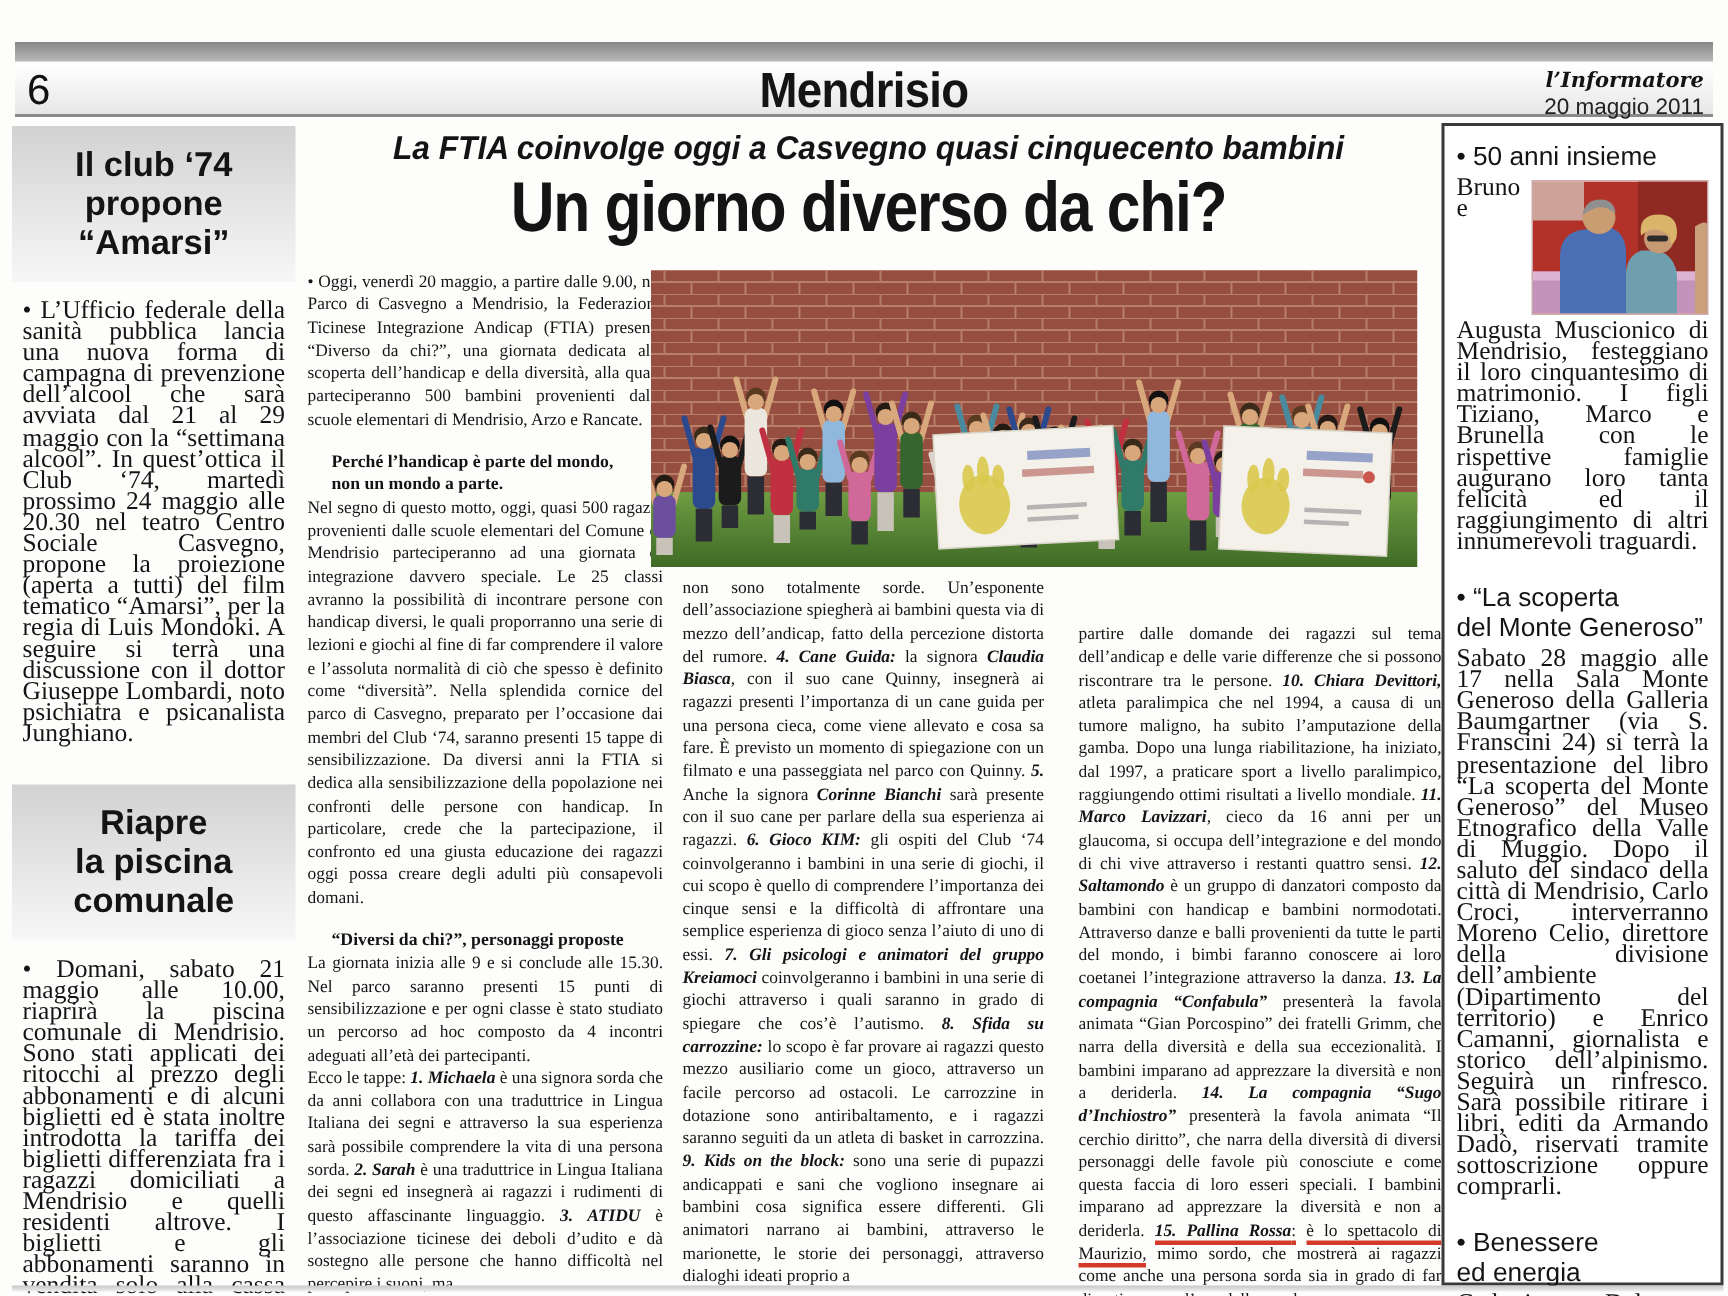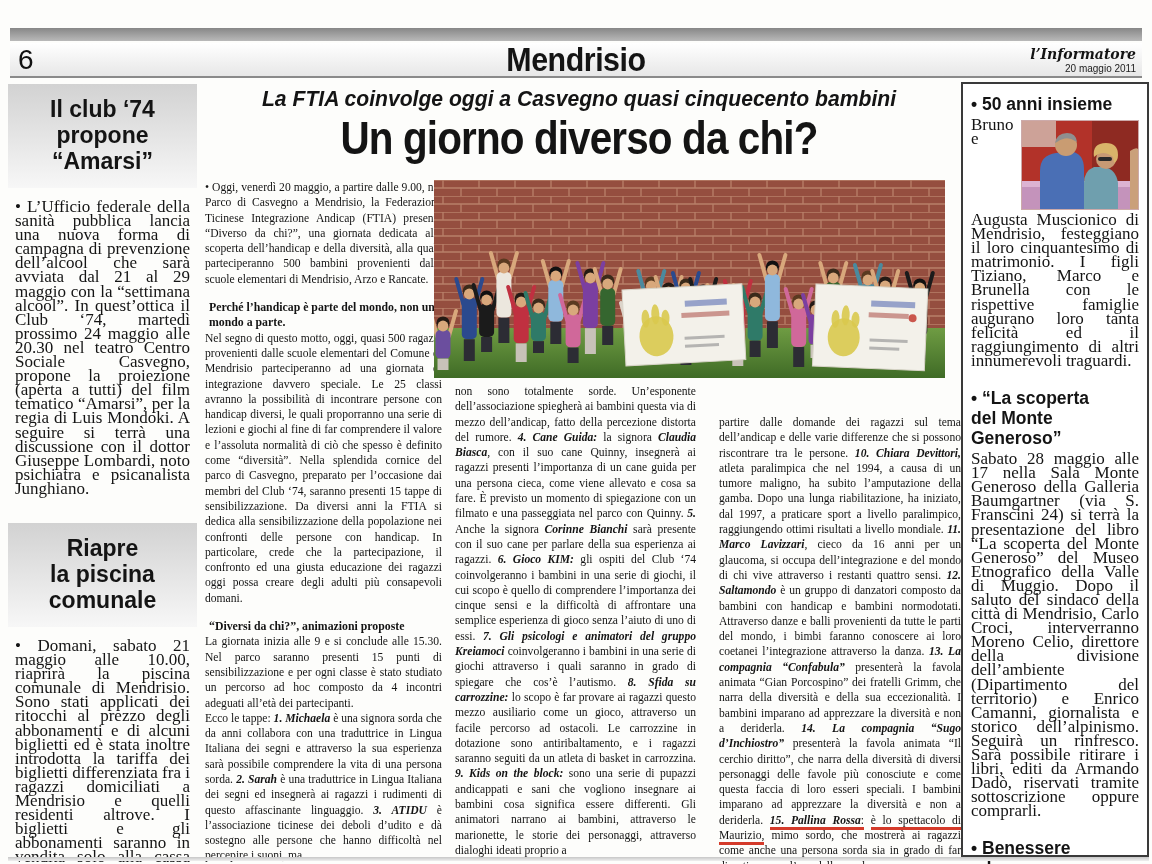--- a/index.html
+++ b/index.html
@@ -15,21 +15,21 @@
   .header{position:absolute;left:10px;top:43px;width:1132px;height:33px;
     background:linear-gradient(#ffffff,#e7e7e7);border-bottom:2px solid #8a8a8a;}
   .pagenum{position:absolute;left:8px;top:1px;font-family:"Liberation Sans",sans-serif;
     font-size:28px;color:#111;}
   .section{position:absolute;left:0;right:0;top:-2px;text-align:center;
     font-family:"Liberation Sans",sans-serif;font-weight:bold;font-size:33px;
     transform:scaleX(.92);letter-spacing:-.5px;}
   .mastwrap{position:absolute;right:6px;top:2px;text-align:right;}
   .masthead{font-family:"DejaVu Serif",serif;font-style:italic;font-weight:bold;
     font-size:14px;line-height:18px;}
-  .issuedate{font-family:"Liberation Sans",sans-serif;font-size:10px;color:#222;}
+  .issuedate{font-family:"Liberation Sans",sans-serif;font-size:15px;color:#222;}
   
   .leftcol{position:absolute;left:8px;top:84px;width:189px;height:648px;}
   .brief-title{margin:0;padding:12px 2px 14px;text-align:center;
     font-family:"Liberation Sans",sans-serif;font-weight:bold;font-size:23px;
     line-height:26px;white-space:pre-line;
     background:linear-gradient(#d2d2d2,#f7f7f7);}
   .brief-body{padding:12px 7px 0;}
   .brief-body .para, .side-body .para{
     margin:0;font-size:17px;line-height:14.1px;text-align:justify;}
   .brief2{margin-top:27px;}
@@ -39,31 +39,31 @@
     font-family:"Liberation Sans",sans-serif;font-style:italic;font-weight:bold;
     font-size:22px;transform:scaleX(.96);}
   .headline{position:absolute;left:0;top:26px;width:100%;margin:0;text-align:center;
     font-family:"Liberation Sans",sans-serif;font-weight:bold;font-size:47px;
     transform:scaleX(.86);letter-spacing:-1px;}
   .col{position:absolute;}
   .col1{left:0;top:96px;width:237px;height:678px;}
   .col2{left:250px;top:300px;width:241px;height:474px;}
   .col3{left:514px;top:300px;width:242px;height:474px;margin-top:31px;}
   .apara{margin:0;font-size:11.6px;line-height:15.3px;text-align:justify;}
-  .subhead{margin:13px 4px 0;font-size:11.8px;line-height:15.3px;font-weight:bold;text-align:left;}
+  .subhead{margin:13px 16px 0;font-size:11.8px;line-height:15.3px;font-weight:bold;text-align:left;}
   .seg-b{font-weight:bold;}
   .seg-i{font-style:italic;}
   .seg-u{border-bottom:3px solid var(--red);}
   
   .photo{position:absolute;left:229px;top:96px;width:511px;height:198px;margin:0;}
   .photo svg{display:block;}
   
   .sidebar{position:absolute;left:961px;top:82px;width:188px;height:775px;
     border:2px solid #3a3a3a;background:#fff;box-sizing:border-box;padding:10px 8px 0;}
-  .side-title{margin:0 0 4px;font-family:"Liberation Sans",sans-serif;font-weight:bold;
+  .side-title{margin:0 0 4px;font-family:"Liberation Sans",sans-serif;font-weight:normal;
     font-size:17.5px;line-height:20px;white-space:pre-line;}
   .side-item2,.side-item3{margin-top:20px;}
   .side-photo{float:right;margin:2px 0 3px 6px;border:1px solid #caa;}
   .bottomrule{position:absolute;left:8px;top:857px;width:1141px;height:4px;
     background:linear-gradient(#c7c7c7,#efefef);}
 </style>
 </head>
 <body>
 
 <div>
@@ -100,21 +100,21 @@
   </aside>
 
   <main class="article">
     <div class="kicker">La FTIA coinvolge oggi a Casvegno quasi cinquecento bambini</div>
     <h1 class="headline">Un giorno diverso da chi?</h1>
 
     <div class="col col1">
         <p class="apara"><span>• Oggi, venerdì 20 maggio, a partire dalle 9.00, nel Parco di Casvegno a Mendrisio, la Federazione Ticinese Integrazione Andicap (FTIA) presenta “Diverso da chi?”, una giornata dedicata alla scoperta dell’handicap e della diversità, alla quale parteciperanno 500 bambini provenienti dalle scuole elementari di Mendrisio, Arzo e Rancate.</span></p>
         <p class="subhead"><span class="seg-b">Perché l’handicap è parte del mondo, non un mondo a parte.</span></p>
         <p class="apara"><span>Nel segno di questo motto, oggi, quasi 500 ragazzi provenienti dalle scuole elementari del Comune di Mendrisio parteciperanno ad una giornata di integrazione davvero speciale. Le 25 classi avranno la possibilità di incontrare persone con handicap diversi, le quali proporranno una serie di lezioni e giochi al fine di far comprendere il valore e l’assoluta normalità di ciò che spesso è definito come “diversità”. Nella splendida cornice del parco di Casvegno, preparato per l’occasione dai membri del Club ‘74, saranno presenti 15 tappe di sensibilizzazione. Da diversi anni la FTIA si dedica alla sensibilizzazione della popolazione nei confronti delle persone con handicap. In particolare, crede che la partecipazione, il confronto ed una giusta educazione dei ragazzi oggi possa creare degli adulti più consapevoli domani.</span></p>
-        <p class="subhead"><span class="seg-b">“Diversi da chi?”, animazioni proposte</span></p>
+        <p class="subhead"><span class="seg-b">“Diversi da chi?”, personaggi proposte</span></p>
         <p class="apara"><span>La giornata inizia alle 9 e si conclude alle 15.30. Nel parco saranno presenti 15 punti di sensibilizzazione e per ogni classe è stato studiato un percorso ad hoc composto da 4 incontri adeguati all’età dei partecipanti.</span></p>
         <p class="apara"><span>Ecco le tappe: </span><span class="seg-b seg-i">1. Michaela</span><span> è una signora sorda che da anni collabora con una traduttrice in Lingua Italiana dei segni e attraverso la sua esperienza sarà possibile comprendere la vita di una persona sorda. </span><span class="seg-b seg-i">2. Sarah</span><span> è una traduttrice in Lingua Italiana dei segni ed insegnerà ai ragazzi i rudimenti di questo affascinante linguaggio. </span><span class="seg-b seg-i">3. ATIDU</span><span> è l’associazione ticinese dei deboli d’udito e dà sostegno alle persone che hanno difficoltà nel percepire i suoni, ma</span></p>
       </div>
 
     <figure class="photo">
       <svg width="511" height="198" viewBox="0 0 511 198" xmlns="http://www.w3.org/2000/svg">
         <defs>
           <pattern id="brick" width="36" height="16" patternUnits="userSpaceOnUse">
             <rect width="36" height="16" fill="#8e4a3a"></rect>
             <rect width="36" height="16" fill="#9b5243" opacity=".5"></rect>
@@ -323,21 +323,21 @@
     </section>
     <section class="side-item2">
       <h3 class="side-title">• “La scoperta
 del Monte Generoso”</h3>
       <div class="side-body">
           <p class="para">Sabato 28 maggio alle 17 nella Sala Monte Generoso della Galleria Baumgartner (via S. Franscini 24) si terrà la presentazione del libro “La scoperta del Monte Generoso” del Museo Etnografico della Valle di Muggio. Dopo il saluto del sindaco della città di Mendrisio, Carlo Croci, interverranno Moreno Celio, direttore della divisione dell’ambiente (Dipartimento del territorio) e Enrico Camanni, giornalista e storico dell’alpinismo. Seguirà un rinfresco. Sarà possibile ritirare i libri, editi da Armando Dadò, riservati tramite sottoscrizione oppure comprarli.</p>
         </div>
     </section>
     <section class="side-item3">
       <h3 class="side-title">• Benessere
-ed provare</h3>
+ed energia</h3>
       <div class="side-body">
           <p class="para">Catherine Delessert-Bélaz propone un corso di Magnetoterapia il 21 e 22 maggio, Benessere ed energia il 28 e 24 maggio e Alfadinamica l’11 e 25 giugno.</p>
         </div>
     </section>
   </aside>
 
   <div class="bottomrule"></div>
 </div>
 
 </body></html>

